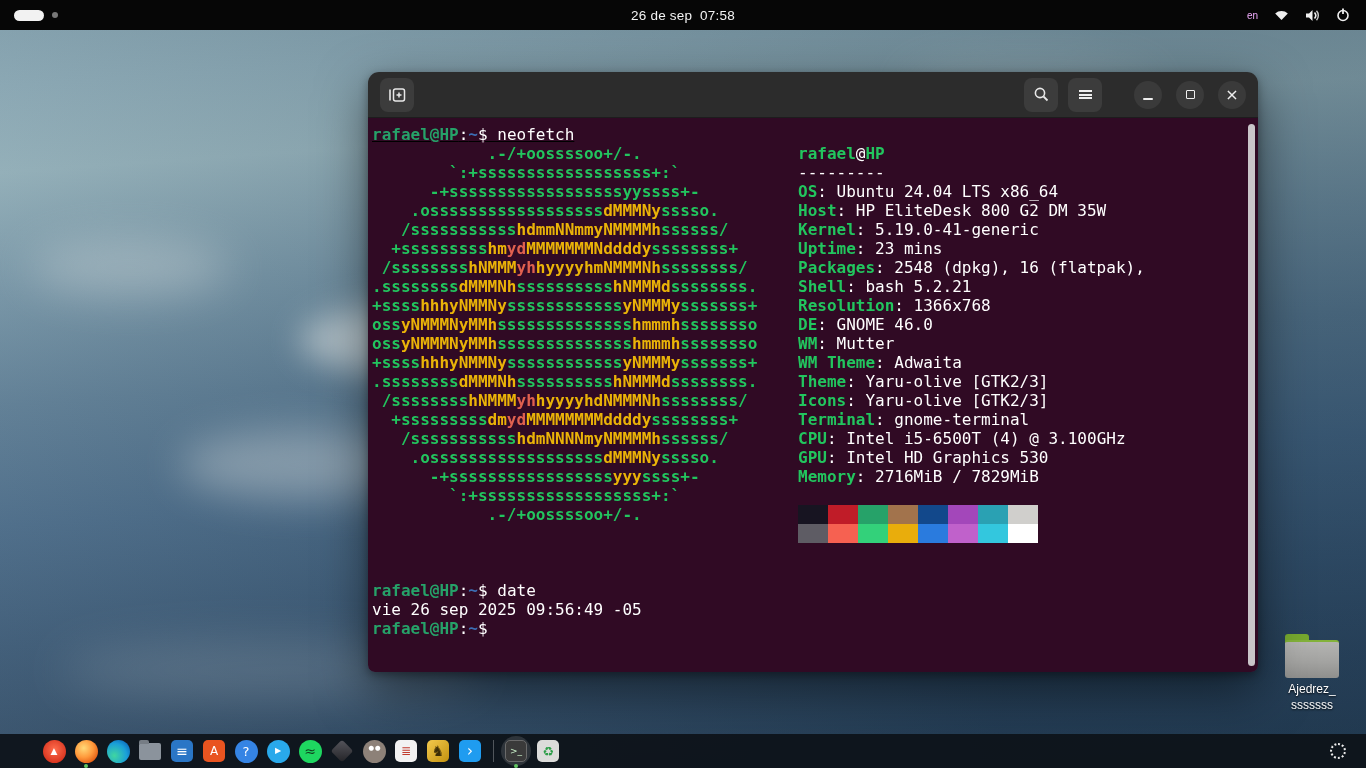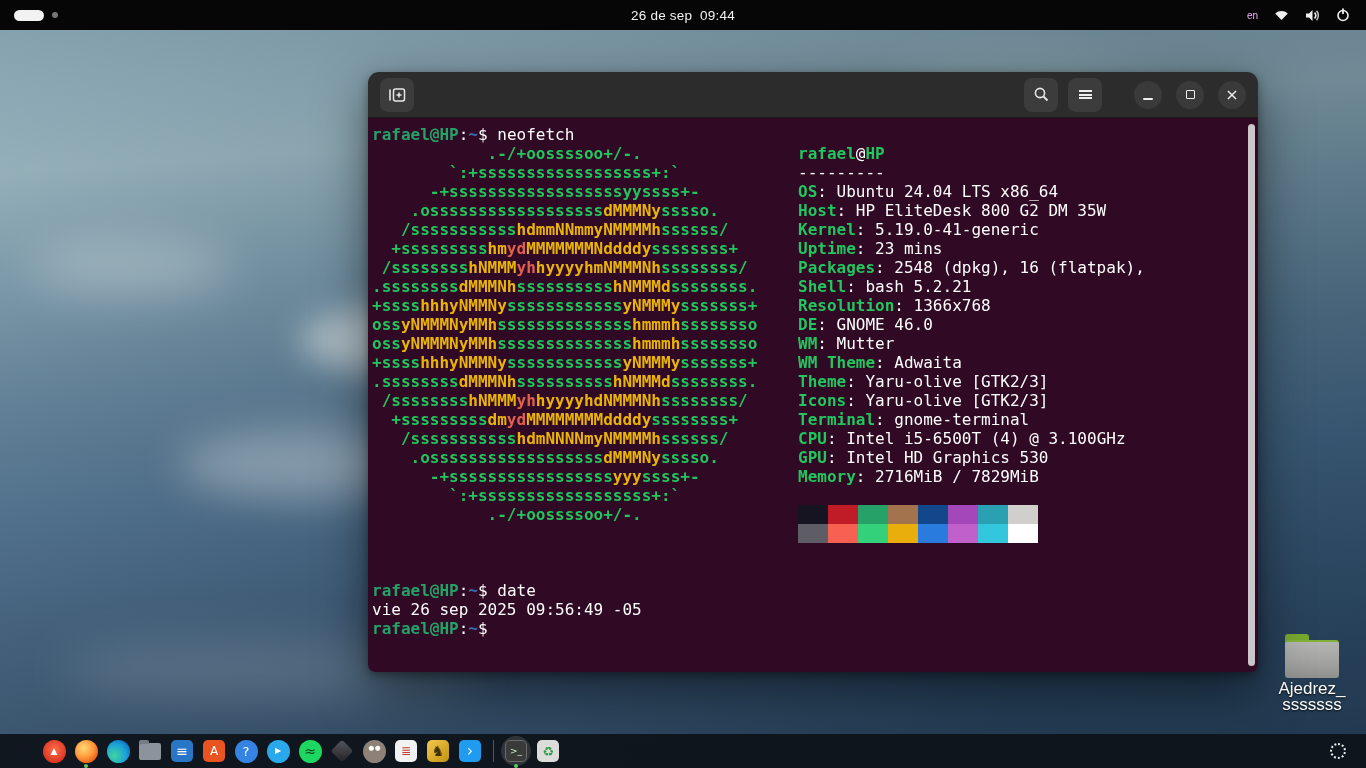--- a/index.html
+++ b/index.html
@@ -76,21 +76,21 @@
 
   
   .desktop-icon { position:absolute; left:1268px; top:634px; width:88px; text-align:center;
                   cursor:pointer; z-index:10; }
   .folder { position:relative; width:54px; height:44px; margin:0 auto; }
   .folder-tab { position:absolute; left:0; top:0; width:24px; height:10px;
                 background:#76a82f; border-radius:3px 3px 0 0; }
   .folder-body { position:absolute; left:0; top:6px; width:54px; height:38px; border-radius:3px;
                  background:linear-gradient(180deg,#b4b4b2 0%,#a3a3a1 55%,#8f8f8d 100%);
                  border-top:2px solid #83b23a; }
-  .folder-label { margin-top:3px; color:#fff; font-size:17px; line-height:16px;
+  .folder-label { margin-top:3px; color:#fff; font-size:12px; line-height:16px;
                   text-shadow:0 1px 2px rgba(0,0,0,.85); }
 
   
   .dock { position:absolute; left:0; bottom:0; width:1366px; height:34px;
           background:rgba(13,18,25,.93); z-index:40; display:flex; align-items:center; }
   .dock-items { display:flex; align-items:center; gap:8px; margin-left:42px; height:34px; }
   .dock-item { position:relative; width:24px; height:34px; display:flex; align-items:center;
                justify-content:center; cursor:pointer; }
   .di { display:flex; align-items:center; justify-content:center; font-family:"DejaVu Sans", sans-serif; }
   .di-circle { width:23px; height:23px; border-radius:50%; }
@@ -123,21 +123,21 @@
     <div class="cloud c4"></div>
     <div class="cloud c5"></div>
     <div class="cloud c6"></div>
   </div>
 
   <div class="topbar">
     <div class="ws-group">
       <span class="ws-pill"></span>
       <span class="ws-dot"></span>
     </div>
-    <div class="clock">26 de sep  09:44</div>
+    <div class="clock">26 de sep  07:58</div>
     <div class="status-area">
       <span class="kbd-ind">en</span>
       <svg width="15" height="12" viewBox="0 0 15 12">
         <path d="M7.5 11 L1.2 4.6 A9.2 9.2 0 0 1 13.8 4.6 Z" fill="#efefef"></path>
       </svg>
       <svg width="15" height="13" viewBox="0 0 15 13">
         <path d="M1 4.5 L4 4.5 L7.5 1 L7.5 12 L4 8.5 L1 8.5 Z" fill="#efefef"></path>
         <path d="M9.5 3.5 A4.5 4.5 0 0 1 9.5 9.5" stroke="#efefef" stroke-width="1.6" fill="none"></path>
         <path d="M11.5 1.8 A7 7 0 0 1 11.5 11.2" stroke="#efefef" stroke-width="1.4" fill="none" opacity=".85"></path>
       </svg>
@@ -177,21 +177,21 @@
         <button class="circ-btn">
           <span class="max-box"></span>
         </button>
         <button class="circ-btn">
           <span class="close-x">×</span>
         </button>
       </div>
     </div>
 
     <div class="term-body">
-      <div id="cmd-line" class="tblock" style="top:7px;  left:4px;"><div class="tline"><span class="c-g">rafael@HP</span><span class="c-t">:</span><span class="c-b">~</span><span class="c-t">$ neofetch</span></div></div>
+      <div id="cmd-line" class="tblock" style="top:7px;  left:4px;text-decoration:underline;"><div class="tline"><span class="c-g">rafael@HP</span><span class="c-t">:</span><span class="c-b">~</span><span class="c-t">$ neofetch</span></div></div>
       <div id="ascii-art" class="tblock" style="top:26px; left:4px;"><div class="tline"><span class="c-r">            .-/+oossssoo+/-.</span></div><div class="tline"><span class="c-r">        `:+ssssssssssssssssss+:`</span></div><div class="tline"><span class="c-r">      -+ssssssssssssssssssyyssss+-</span></div><div class="tline"><span class="c-r">    .ossssssssssssssssss</span><span class="c-w">dMMMNy</span><span class="c-r">sssso.</span></div><div class="tline"><span class="c-r">   /sssssssssss</span><span class="c-w">hdmmNNmmyNMMMMh</span><span class="c-r">ssssss/</span></div><div class="tline"><span class="c-r">  +sssssssss</span><span class="c-w">hm</span><span class="c-sa">yd</span><span class="c-w">MMMMMMMNddddy</span><span class="c-r">ssssssss+</span></div><div class="tline"><span class="c-r"> /ssssssss</span><span class="c-w">hNMMM</span><span class="c-sa">yh</span><span class="c-w">hyyyyhmNMMMNh</span><span class="c-r">ssssssss/</span></div><div class="tline"><span class="c-r">.ssssssss</span><span class="c-w">dMMMNh</span><span class="c-r">ssssssssss</span><span class="c-w">hNMMMd</span><span class="c-r">ssssssss.</span></div><div class="tline"><span class="c-r">+ssss</span><span class="c-w">hhhyNMMNy</span><span class="c-r">ssssssssssss</span><span class="c-w">yNMMMy</span><span class="c-r">sssssss+</span></div><div class="tline"><span class="c-r">oss</span><span class="c-w">yNMMMNyMMh</span><span class="c-r">ssssssssssssss</span><span class="c-w">hmmmh</span><span class="c-r">ssssssso</span></div><div class="tline"><span class="c-r">oss</span><span class="c-w">yNMMMNyMMh</span><span class="c-r">ssssssssssssss</span><span class="c-w">hmmmh</span><span class="c-r">ssssssso</span></div><div class="tline"><span class="c-r">+ssss</span><span class="c-w">hhhyNMMNy</span><span class="c-r">ssssssssssss</span><span class="c-w">yNMMMy</span><span class="c-r">sssssss+</span></div><div class="tline"><span class="c-r">.ssssssss</span><span class="c-w">dMMMNh</span><span class="c-r">ssssssssss</span><span class="c-w">hNMMMd</span><span class="c-r">ssssssss.</span></div><div class="tline"><span class="c-r"> /ssssssss</span><span class="c-w">hNMMM</span><span class="c-sa">yh</span><span class="c-w">hyyyyhdNMMMNh</span><span class="c-r">ssssssss/</span></div><div class="tline"><span class="c-r">  +sssssssss</span><span class="c-w">dm</span><span class="c-sa">yd</span><span class="c-w">MMMMMMMMddddy</span><span class="c-r">ssssssss+</span></div><div class="tline"><span class="c-r">   /sssssssssss</span><span class="c-w">hdmNNNNmyNMMMMh</span><span class="c-r">ssssss/</span></div><div class="tline"><span class="c-r">    .ossssssssssssssssss</span><span class="c-w">dMMMNy</span><span class="c-r">sssso.</span></div><div class="tline"><span class="c-r">      -+sssssssssssssssss</span><span class="c-w">yyy</span><span class="c-r">ssss+-</span></div><div class="tline"><span class="c-r">        `:+ssssssssssssssssss+:`</span></div><div class="tline"><span class="c-r">            .-/+oossssoo+/-.</span></div></div>
       <div id="info-lines" class="tblock" style="top:26px; left:430px;"><div class="tline"><span class="c-r">rafael</span><span class="c-t">@</span><span class="c-r">HP</span></div><div class="tline"><span class="c-t">---------</span></div><div class="tline"><span class="c-r">OS</span><span class="c-t">: Ubuntu 24.04 LTS x86_64</span></div><div class="tline"><span class="c-r">Host</span><span class="c-t">: HP EliteDesk 800 G2 DM 35W</span></div><div class="tline"><span class="c-r">Kernel</span><span class="c-t">: 5.19.0-41-generic</span></div><div class="tline"><span class="c-r">Uptime</span><span class="c-t">: 23 mins</span></div><div class="tline"><span class="c-r">Packages</span><span class="c-t">: 2548 (dpkg), 16 (flatpak),</span></div><div class="tline"><span class="c-r">Shell</span><span class="c-t">: bash 5.2.21</span></div><div class="tline"><span class="c-r">Resolution</span><span class="c-t">: 1366x768</span></div><div class="tline"><span class="c-r">DE</span><span class="c-t">: GNOME 46.0</span></div><div class="tline"><span class="c-r">WM</span><span class="c-t">: Mutter</span></div><div class="tline"><span class="c-r">WM Theme</span><span class="c-t">: Adwaita</span></div><div class="tline"><span class="c-r">Theme</span><span class="c-t">: Yaru-olive [GTK2/3]</span></div><div class="tline"><span class="c-r">Icons</span><span class="c-t">: Yaru-olive [GTK2/3]</span></div><div class="tline"><span class="c-r">Terminal</span><span class="c-t">: gnome-terminal</span></div><div class="tline"><span class="c-r">CPU</span><span class="c-t">: Intel i5-6500T (4) @ 3.100GHz</span></div><div class="tline"><span class="c-r">GPU</span><span class="c-t">: Intel HD Graphics 530</span></div><div class="tline"><span class="c-r">Memory</span><span class="c-t">: 2716MiB / 7829MiB</span></div></div>
       <div class="palette" style="top:387px; left:430px;">
         <div id="palette-row1" class="palette-row">
             <span class="swatch" style="background: rgb(23, 20, 33);"></span>
             <span class="swatch" style="background: rgb(192, 28, 40);"></span>
             <span class="swatch" style="background: rgb(38, 162, 105);"></span>
             <span class="swatch" style="background: rgb(162, 115, 76);"></span>
             <span class="swatch" style="background: rgb(18, 72, 139);"></span>
             <span class="swatch" style="background: rgb(163, 71, 186);"></span>

